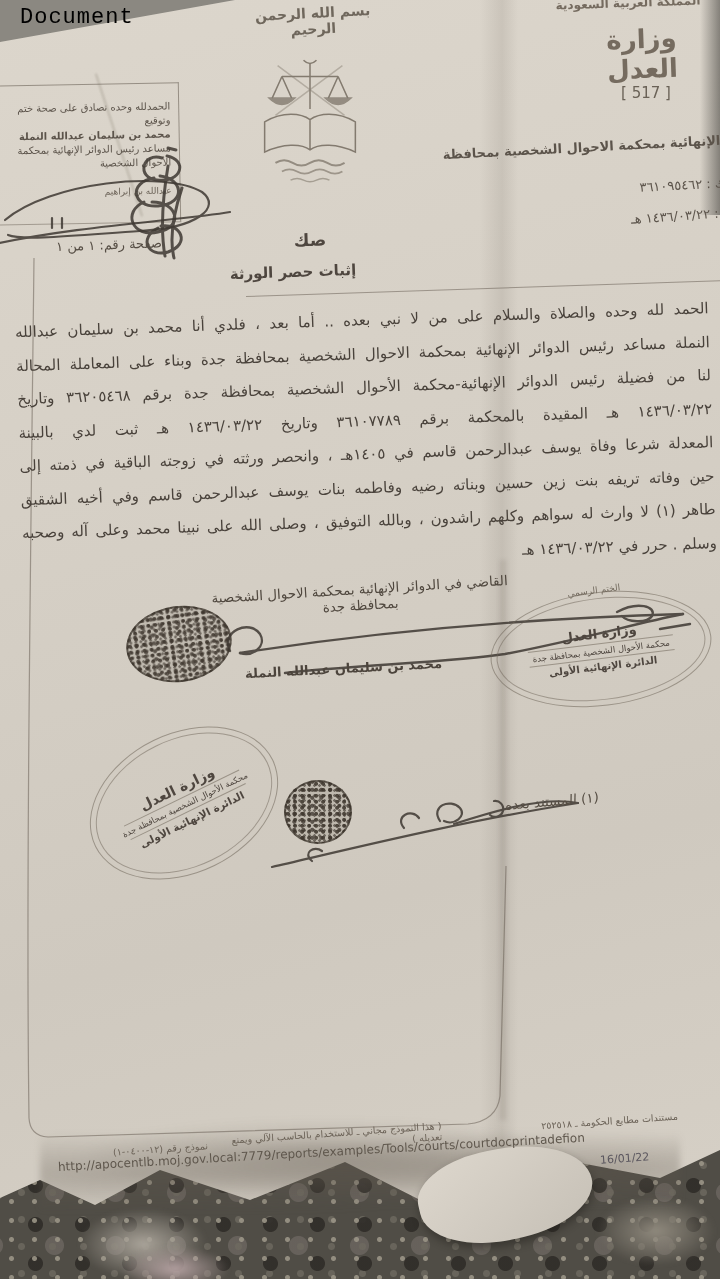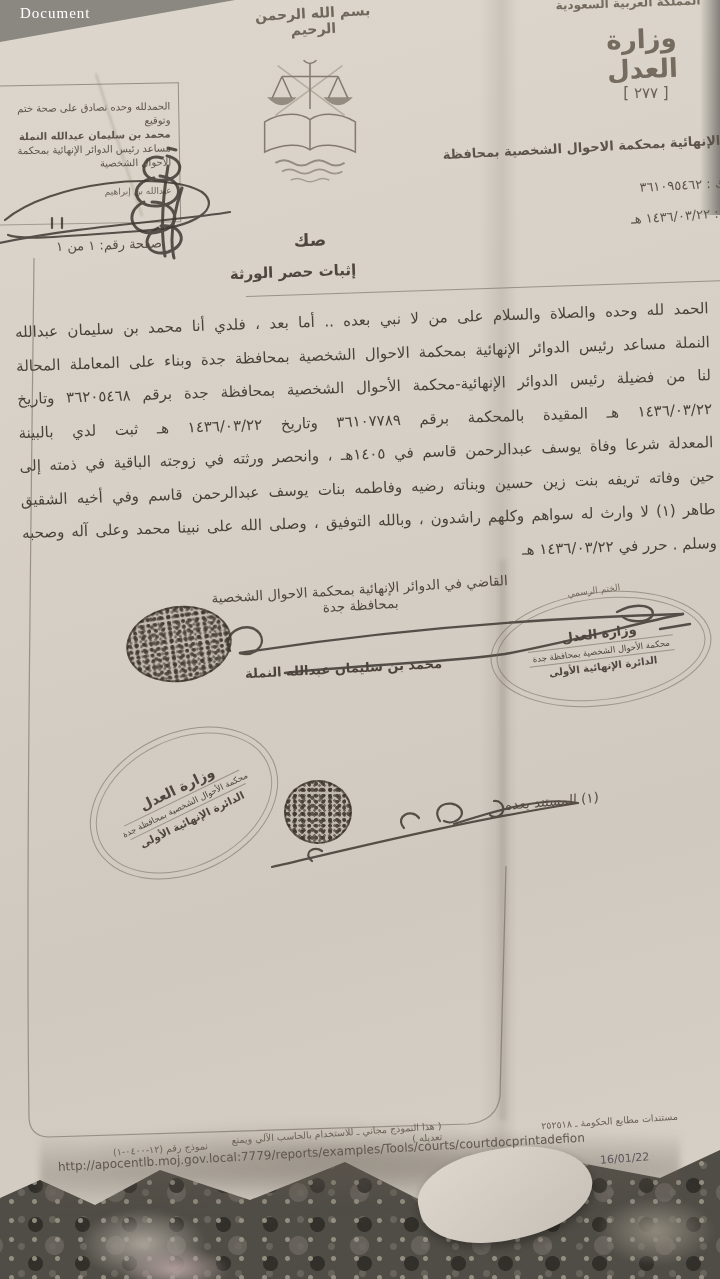--- a/index.html
+++ b/index.html
@@ -32,21 +32,21 @@
   .crease3{left:40px;top:1120px;width:640px;height:90px;
     background:
       radial-gradient(ellipse at 15% 60%, rgba(96,88,78,.35), transparent 55%),
       radial-gradient(ellipse at 45% 40%, rgba(96,88,78,.30), transparent 50%),
       radial-gradient(ellipse at 80% 55%, rgba(96,88,78,.40), transparent 55%);
     filter:blur(3px);}
   .paper-flap{left:418px;top:1148px;width:175px;height:92px;background:linear-gradient(150deg,#ddd7cd,#c6c0b6);
     border-radius:45% 60% 50% 55%;transform:rotate(-13deg);box-shadow:0 5px 9px rgba(30,28,25,.45);}
 
   
-  .doc-label{left:20px;top:5px;font-family:Liberation Serif, serif;font-size:15px;letter-spacing:1px;color:#ffffff;}
+  .doc-label{left:20px;top:5px;font-family:Liberation Mono, monospace;font-size:22px;letter-spacing:1px;color:#000000;}
 
   
   .basmala{left:238px;top:5px;width:150px;text-align:center;font-size:14px;font-weight:bold;color:#6f675c;transform:rotate(-3deg);}
   .kingdom{left:538px;top:-4px;width:180px;text-align:center;font-size:12px;font-weight:bold;color:#756b5f;transform:rotate(-2deg);}
   .ministry{left:572px;top:24px;width:140px;text-align:center;font-size:26px;font-weight:bold;color:#756b5f;transform:rotate(-2deg);letter-spacing:1px;}
   .serial{left:606px;top:84px;width:80px;text-align:center;font-size:15px;color:#6a6257;direction:ltr;}
   .dept-line{left:428px;top:148px;width:340px;font-size:13px;font-weight:bold;color:#5c544b;transform:rotate(-3deg);transform-origin:left center;}
   .deed-no{left:540px;top:179px;width:230px;font-size:13px;color:#5c544b;transform:rotate(-3deg);}
   .deed-date{left:552px;top:210px;width:210px;font-size:13px;color:#5c544b;transform:rotate(-4deg);}
 
@@ -131,21 +131,21 @@
 
   <svg class="abs" style="left:0;top:0;width:720px;height:1279px;pointer-events:none;">
     <path d="M34,258 C30,600 26,900 29,1118 Q30,1136 48,1137 L468,1124 Q497,1121 500,1096 L506,866" stroke="rgba(95,86,75,.5)" stroke-width="1.2" fill="none"></path>
   </svg>
 
   <div class="abs doc-label">Document</div>
 
   <div class="abs ar basmala">بسم الله الرحمن الرحيم</div>
   <div class="abs ar kingdom">المملكة العربية السعودية</div>
   <div class="abs ar ministry">وزارة العدل</div>
-  <div class="abs serial">[ ٢٧٧ ]</div>
+  <div class="abs serial">[ 517 ]</div>
 
   <svg class="abs emblem" viewBox="0 0 100 120">
     <g stroke="#6e6559" stroke-width="1.4" fill="none">
       <path d="M20,6 L82,52 M80,6 L18,52" opacity=".45"></path>
       <path d="M44,1 q6,6 12,0"></path>
       <path d="M50,4 L50,46 M24,16 L76,16"></path>
       <path d="M24,16 L15,36 M24,16 L33,36 M76,16 L67,36 M76,16 L85,36"></path>
       <path d="M12,36 Q24,48 36,36 Z" fill="#6e6559" opacity=".8"></path>
       <path d="M64,36 Q76,48 88,36 Z" fill="#6e6559" opacity=".8"></path>
       <path d="M8,58 C25,48 42,50 50,56 C58,50 75,48 92,58 L92,86 C75,78 58,78 50,84 C42,78 25,78 8,86 Z M50,56 L50,84"></path>

